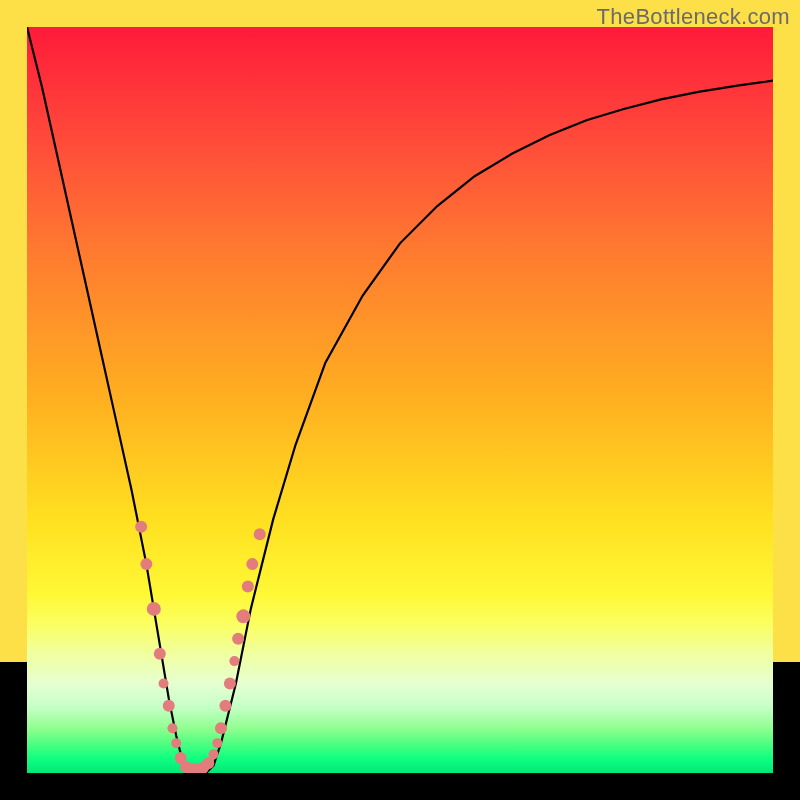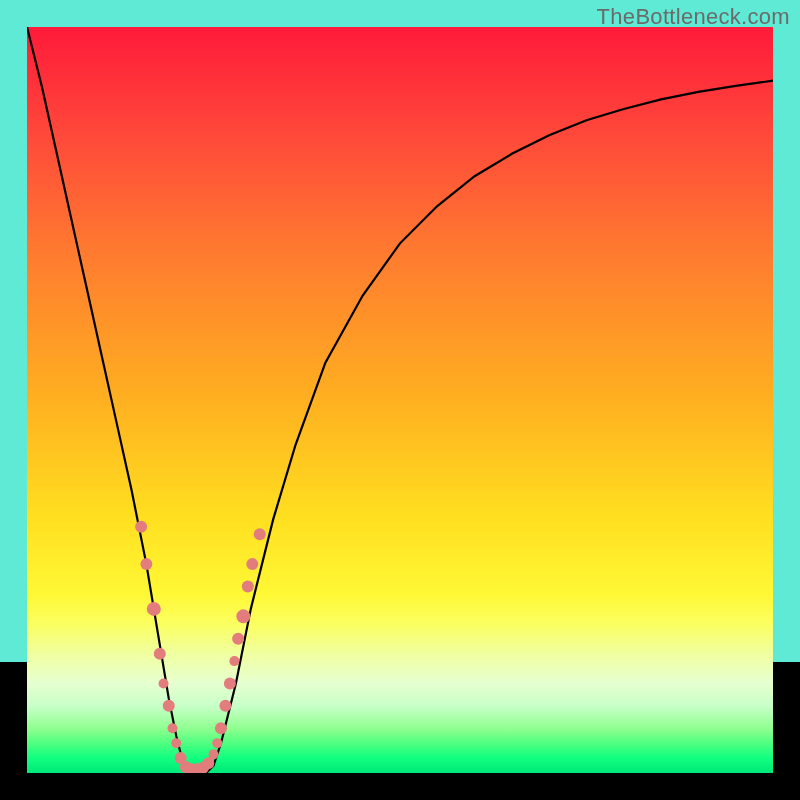--- a/index.html
+++ b/index.html
@@ -10,21 +10,21 @@
     overflow: hidden;
     background: #000;
     font-family: Arial, Helvetica, sans-serif;
   }
   .frame {
     position: absolute;
     left: 0;
     top: 0;
     width: 800px;
     height: 662px;
-    background: #5eead4;
+    background: #fde047;
   }
   .plot {
     position: absolute;
     left: 27px;
     top: 27px;
     width: 746px;
     height: 746px;
     overflow: hidden;
   }
   .gradient {

